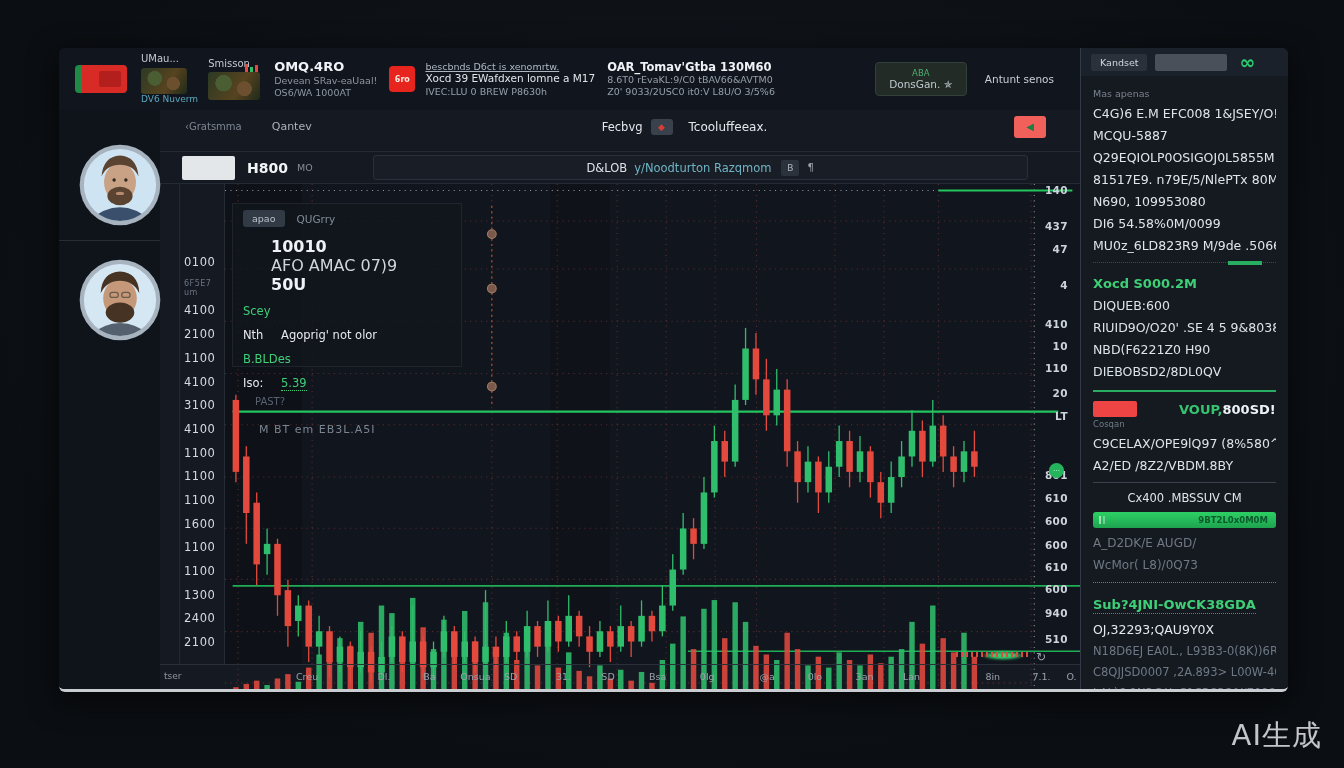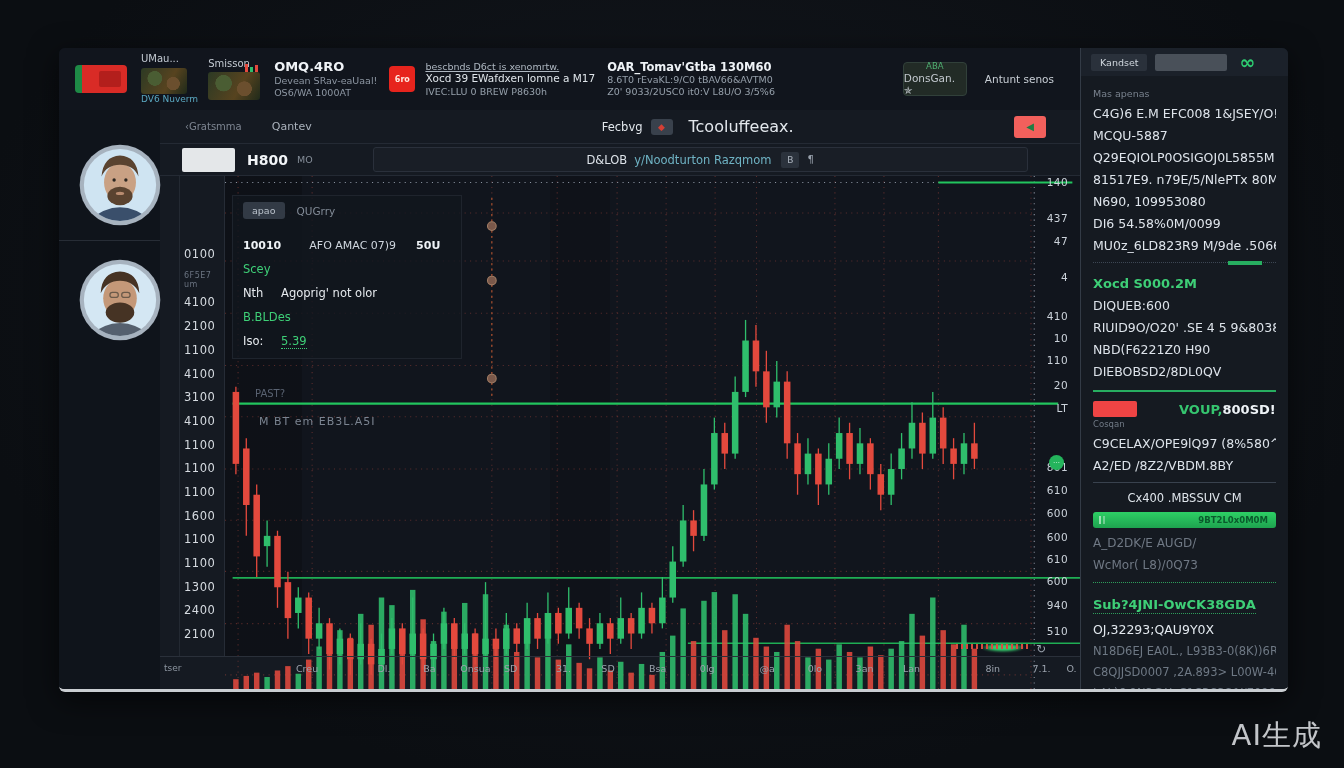--- a/index.html
+++ b/index.html
@@ -25,77 +25,77 @@
   .minicandles{position:absolute;top:-8px;right:2px;display:flex;gap:2px;align-items:flex-end;height:8px;}
   .minicandles i{width:3px;display:block;}
   .tick-sym{font-size:13px;font-weight:bold;color:#f0f3f7;}
   .tick-sub{font-size:9.5px;color:#8d96a2;}
   .badge{width:26px;height:26px;margin-left:12px;border-radius:4px;background:#e7241d;color:#ffe9e0;
     font-size:8px;display:flex;align-items:center;justify-content:center;flex:0 0 auto;font-weight:bold;}
   .news-top{font-size:9.5px;color:#aeb7c1;text-decoration:underline;}
   .news-1{font-size:10.5px;color:#dfe5ea;}
   .news-2{font-size:9.5px;color:#96a0ab;}
   .acct-t{font-size:11.5px;font-weight:bold;color:#eef2f6;}
-  .hbtn{width:64px;height:34px;border-radius:4px;background:#222b26;border:1px solid #31403a;
+  .hbtn{width:92px;height:34px;border-radius:4px;background:#222b26;border:1px solid #31403a;
     display:flex;flex-direction:column;align-items:center;justify-content:center;line-height:1.2;cursor:pointer;}
   .hbtn .t{font-size:8.5px;color:#4fae72;}
   .hbtn .b{font-size:10.5px;color:#c2c8ce;}
   .hdr-right{font-size:10.5px;color:#c9cfd6;margin:0 26px 0 18px;}
   
   .body-row{flex:1;display:flex;min-height:0;}
   .rail{width:101px;background:#0f141b;position:relative;flex:0 0 auto;}
   .rail .divider{position:absolute;left:0;right:0;top:130px;height:1px;background:#272d36;}
   .avatar{position:absolute;left:19px;width:84px;height:84px;}
   
   .main{flex:1;display:flex;flex-direction:column;background:#151a22;min-width:0;}
   .tb1{height:33px;display:flex;align-items:center;flex:0 0 auto;}
   .crumb{margin-left:25px;font-size:10px;color:#7e8692;}
   .menu1{margin-left:30px;font-size:11px;color:#aab2bc;}
   .feed{margin-left:290px;font-size:11.5px;color:#e2e7ec;}
   .feed-ic{margin-left:8px;width:22px;height:16px;border-radius:3px;background:#39414c;color:#d43f35;
     font-size:9px;display:flex;align-items:center;justify-content:center;}
-  .tools{margin-left:16px;font-size:16px;color:#e2e7ec;}
+  .tools{margin-left:16px;font-size:12px;color:#e2e7ec;}
   .backbtn{margin-left:auto;margin-right:34px;width:32px;height:22px;border-radius:3px;background:#f2605c;
     color:#1f7d43;font-size:10px;display:flex;align-items:center;justify-content:center;cursor:pointer;}
-  .tb2{height:33px;display:flex;align-items:center;border-top:1px solid #242a34;border-bottom:1px solid #242a34;flex:0 0 auto;}
+  .tb2{height:33px;display:flex;align-items:center;border-top:1px solid #242a34;border-bottom:1px solid #242a34;flex:0 0 auto;margin-top:8px;}
   .swatch{margin-left:22px;width:53px;height:24px;background:#e4e7e9;border-radius:2px;}
   .sym{margin-left:12px;font-size:14px;font-weight:bold;color:#f2f5f8;}
   .sym-sub{margin-left:9px;font-size:9.5px;color:#848d98;}
   .searchbox{margin-left:60px;width:655px;height:25px;background:#191e26;border:1px solid #2a303b;border-radius:3px;
     display:flex;align-items:center;padding:0 10px;font-size:11.5px;justify-content:center;}
   .searchbox .pre{color:#dde3e9;}
   .searchbox .txt{color:#6fb3c4;margin-left:7px;}
   .sb-ic1{margin-left:10px;width:18px;height:16px;border-radius:2px;background:#2b323c;color:#aeb6c0;
     font-size:9px;display:flex;align-items:center;justify-content:center;}
   .sb-ic2{margin-left:8px;color:#98a1ac;font-size:10px;}
   
   .chart-wrap{height:480px;display:flex;flex:0 0 auto;position:relative;}
   .gutter{width:65px;position:relative;flex:0 0 auto;border-right:1px solid #262c36;}
   .gutter::before{content:"";position:absolute;left:19px;top:0;bottom:0;width:1px;background:#232932;}
   .pl{position:absolute;left:24px;transform:translateY(-50%);font-size:11.5px;color:#d6dbe1;letter-spacing:.5px;}
   .pl.note{font-size:8px;color:#6a7380;}
   .plot{flex:1;position:relative;background:
     linear-gradient(90deg, rgba(0,0,0,.20) 0 9%, rgba(0,0,0,0) 9% 38%, rgba(0,0,0,.14) 38% 45%, rgba(0,0,0,0) 45%),
     #11151d;}
   .plot svg{position:absolute;inset:0;}
-  .raxis span{position:absolute;right:12px;transform:translateY(-50%);font-size:10.5px;color:#ccd3db;letter-spacing:.4px;}
+  .raxis span{position:absolute;right:12px;transform:translateY(-50%);font-size:10.5px;color:#ccd3db;letter-spacing:.4px;font-weight:bold;}
   .chaticon{position:absolute;right:16px;top:58.1%;width:15px;height:15px;border-radius:50%;background:#24b45c;
     color:#eafff2;font-size:7px;line-height:13px;text-align:center;}
   .refresh{position:absolute;right:34px;bottom:0px;color:#9aa2ad;font-size:12px;}
   .tickstrip{position:absolute;right:52px;bottom:7px;width:72px;height:5px;
     background:repeating-linear-gradient(90deg,#d94c3f 0 2px,transparent 2px 5px);}
   .glow{position:absolute;right:56px;bottom:4px;width:42px;height:9px;border-radius:50%;
     background:radial-gradient(ellipse,#35d06e 0 40%,rgba(53,208,110,0) 75%);filter:blur(1px);}
   
   .legend{position:absolute;left:7px;top:19px;width:230px;height:164px;background:rgba(18,22,30,.80);
     border:1px solid rgba(120,130,150,.14);padding:6px 0 0 10px;}
   .lg-pillrow{display:flex;align-items:center;}
   .lg-pill{background:#323a45;border-radius:3px;padding:3px 9px;font-size:9.5px;color:#b9c1ca;cursor:pointer;}
   .lg-pill-label{margin-left:12px;font-size:10.5px;color:#7f8residual894;color:#828b97;}
-  .lg-title{margin-top:20px;display:flex;font-size:11px;align-items:baseline;}
+  .lg-title{margin-top:10px;display:flex;font-size:16px;align-items:baseline;flex-direction:column;}
   .lg-title .l{font-weight:bold;color:#eef2f6;}
   .lg-title .m{margin-left:28px;color:#cfd6de;}
   .lg-title .r{margin-left:20px;font-weight:bold;color:#eef2f6;text-align:center;}
   .lg-row{margin-top:10px;font-size:11.5px;}
   .green{color:#3ecf77;}
   .lg-row .w{color:#e6eaee;}
   .lg-row .gap{margin-left:14px;}
   .lg-underline{border-bottom:1px dotted #3ecf77;}
   .faint1{position:absolute;left:30px;top:212px;font-size:10px;color:#596271;}
   .faint2{position:absolute;left:34px;top:239px;font-size:11px;color:#7b8491;letter-spacing:1px;}

